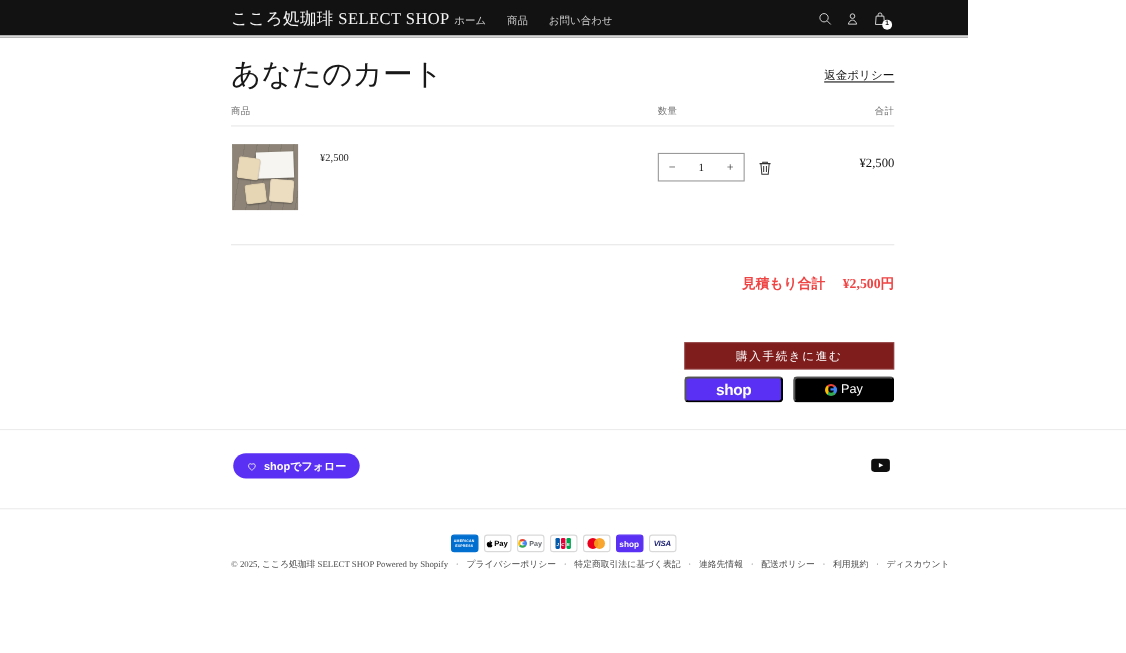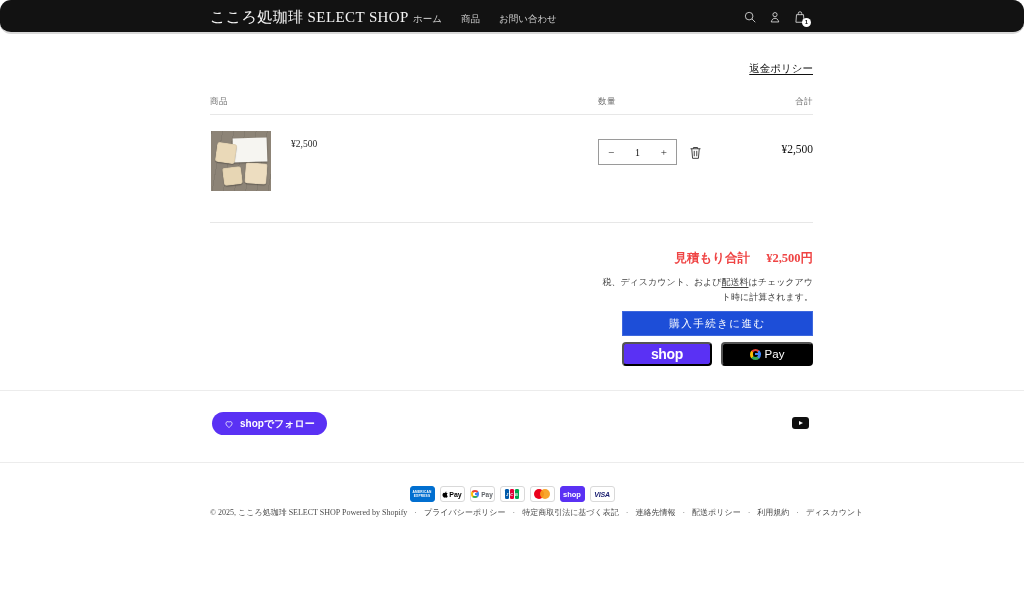--- a/index.html
+++ b/index.html
@@ -1,22 +1,22 @@
 <!DOCTYPE html>
 <html><head>
 <meta charset="utf-8">
 <style>
   * { margin:0; padding:0; box-sizing:border-box; }
   html,body { width:1024px; height:594px; background:#fff;
     font-family:"Liberation Serif","DejaVu Serif",serif; color:#121212; }
   .page { position:relative; width:1024px; height:594px; overflow:hidden; background:#fff; }
 
   
-  .site-header { position:absolute; top:0; left:0; width:1024px; height:34px;
-    background:#121212; border-bottom:2px solid #d8d8d8;border-radius:11px; }
+  .site-header { position:absolute; top:0; left:0; width:880px; height:34px;
+    background:#121212; border-bottom:2px solid #d8d8d8; }
   .store-name { position:absolute; left:210px; top:8px; color:#f5f5f5;
     font-size:15px; letter-spacing:.4px; cursor:pointer; white-space:nowrap; }
   .main-nav { position:absolute; left:413px; top:13px; display:flex; gap:19px;align-items:center; }
   .main-nav span { font-size:9.5px; color:#cfcfcf; cursor:pointer; white-space:nowrap; }
   .header-icons { position:absolute; left:743px; top:0; height:34px; display:flex;
     align-items:center; gap:11px; }
   .hicon { width:14px; height:14px; display:inline-flex; cursor:pointer; position:relative; }
   .hicon svg { width:14px; height:14px; stroke:#e6e6e6; fill:none; stroke-width:1.4; }
   .cart-badge { position:absolute; right:-4px; bottom:-3px; width:9px; height:9px;
     border-radius:50%; background:#fff; color:#121212; font-size:6px; line-height:9px;
@@ -57,21 +57,21 @@
   .remove-btn svg { width:15px; height:15px; stroke:#333; fill:none; stroke-width:1.1; }
   .line-total { position:absolute; right:211px; top:143px; font-size:11.5px; color:#121212; }
 
   
   .est-row { position:absolute; right:211px; top:250px; display:flex; gap:16px;
     font-size:12.5px; font-weight:600; color:#ef4444; }
   .tax-note { position:absolute; right:211px; top:275px; width:212px; text-align:right;
     font-size:9px; color:#3f3f3f; line-height:1.7; }
   .tax-note .ship-link { text-decoration:underline; text-underline-offset:2px; cursor:pointer; }
   .checkout-btn { position:absolute; left:622px; top:311px; width:191px; height:25px;
-    background:#1d4ed8; border:1px solid rgba(255,255,255,.15); color:#fff; font-size:10.5px;
+    background:#7f1d1d; border:1px solid rgba(255,255,255,.15); color:#fff; font-size:10.5px;
     letter-spacing:1.5px; display:flex; align-items:center; justify-content:center; cursor:pointer; }
   .shoppay-btn { position:absolute; left:622px; top:342px; width:90px; height:24px;
     background:#5a31f4; border-radius:4px; display:flex; align-items:center; justify-content:center;
     color:#fff; font-family:"Liberation Sans",sans-serif; font-weight:700; font-size:14px;
     letter-spacing:-.3px; cursor:pointer; }
   .gpay-btn { position:absolute; left:721px; top:342px; width:92px; height:24px;
     background:#000; border-radius:4px; display:flex; align-items:center; justify-content:center;
     gap:4px; color:#fff; font-family:"Liberation Sans",sans-serif; font-size:11.5px;
     font-weight:500; cursor:pointer; }
 
@@ -150,20 +150,21 @@
       <span class="hicon">
         <svg viewBox="0 0 24 24">
             <path d="M6 8h12l1 13H5L6 8z"></path>
             <path d="M9 8V6a3 3 0 0 1 6 0v2"></path>
           </svg>
         <span class="cart-badge">1</span>
       </span>
     </div>
   </div>
 
+  <h1 class="cart-title">あなたのカート</h1>
   <span class="continue-link">返金ポリシー</span>
 
   <span class="col-head col-product">商品</span>
   <span class="col-head col-qty">数量</span>
   <span class="col-head col-total">合計</span>
   <div class="rule rule-1"></div>
 
   <div class="prod-img">
     <div class="box"></div>
     <div class="pack pack-1"></div>
@@ -187,23 +188,20 @@
         <path d="M7.5 7v6.5M10.5 7v6.5"></path>
       </svg>
   </span>
   <span class="line-total">¥2,500</span>
   <div class="rule rule-2"></div>
 
   <div class="est-row">
     <span>見積もり合計</span>
     <span>¥2,500円</span>
   </div>
-  <div class="tax-note">
-    <span>税、ディスカウント、および</span><span class="ship-link">配送料</span><span>はチェックアウト時に計算されます。</span>
-  </div>
   <button class="checkout-btn">購入手続きに進む</button>
   <button class="shoppay-btn">shop</button>
   <button class="gpay-btn">
     <span class="g-logo on-dark"></span>
     <span>Pay</span>
   </button>
 
   <div class="footer-rule fr-1"></div>
   <div class="follow-btn">
     <svg viewBox="0 0 20 20">

